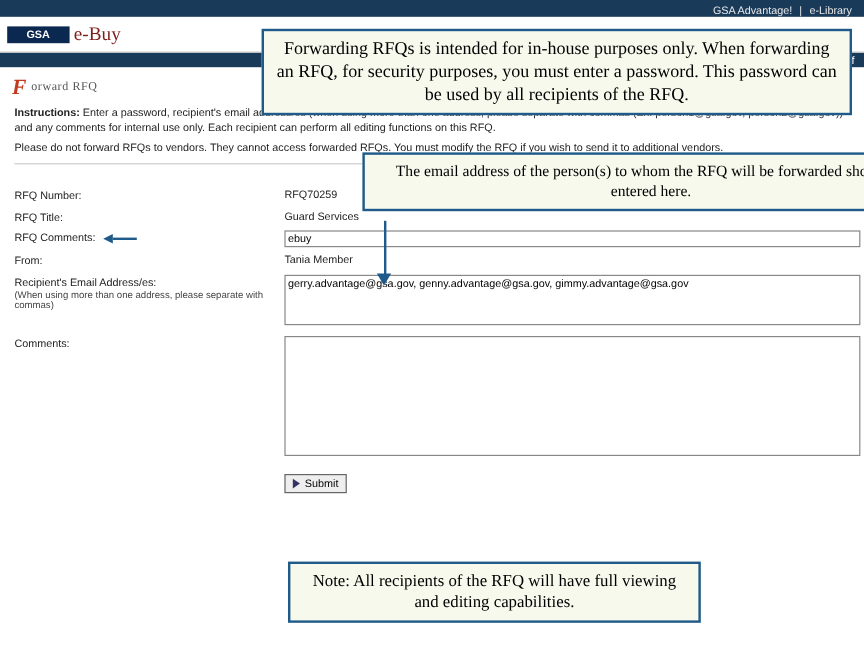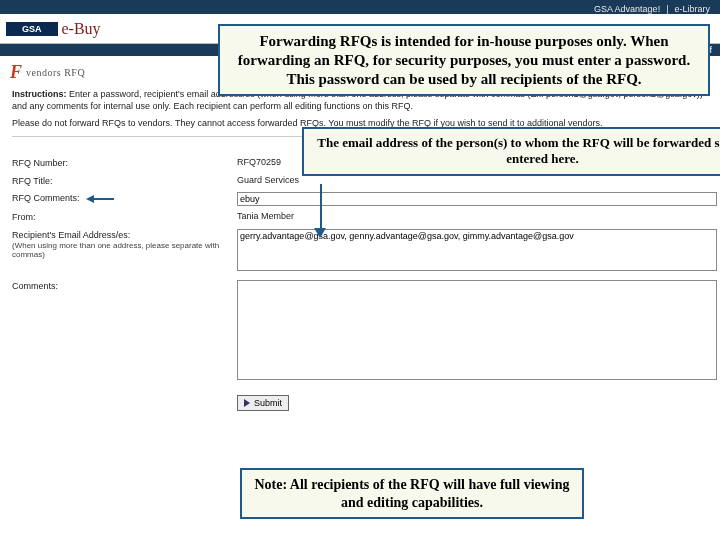--- a/index.html
+++ b/index.html
@@ -122,21 +122,20 @@
   .callout {
     position: absolute;
     background: #f6f9ec;
     border: 2px solid #1f5a8a;
     padding: 6px 10px;
     font-family: "Times New Roman", serif;
     font-size: 15px;
     text-align: center;
     line-height: 1.25;
     z-index: 10;
-    font-weight: bold;
   }
   .c1 { top: 24px; left: 218px; width: 492px; }
   .c2 { top: 127px; left: 302px; width: 481px; font-size: 13px; }
   .c3 { top: 468px; left: 240px; width: 344px; font-size: 14px; }
   .c2-arrow {
     position: absolute;
     left: 316px;
     top: 184px;
     width: 10px;
     height: 56px;
@@ -155,21 +154,21 @@
 </div>
 
 <div class="headerbar">
   <span class="gsa-badge">GSA</span>
   <span class="ebuy"><span class="e">e-Buy</span></span>
 </div>
 <div class="offbar">off</div>
 
 <div class="subheader">
   <span class="f-logo">F</span>
-  <span class="subtitle">vendors RFQ</span>
+  <span class="subtitle">orward RFQ</span>
 </div>
 
 <div class="content">
   <p class="instructions">
     <b>Instructions:</b><span> Enter a password, recipient's email address/es (when using more than one address, please separate with commas (Ex. person1@gsa.gov, person2@gsa.gov)) and any comments for internal use only. Each recipient can perform all editing functions on this RFQ.</span>
   </p>
   <p>Please do not forward RFQs to vendors. They cannot access forwarded RFQs. You must modify the RFQ if you wish to send it to additional vendors.</p>
   <div class="hr"></div>
 
   <div class="formgrid">

